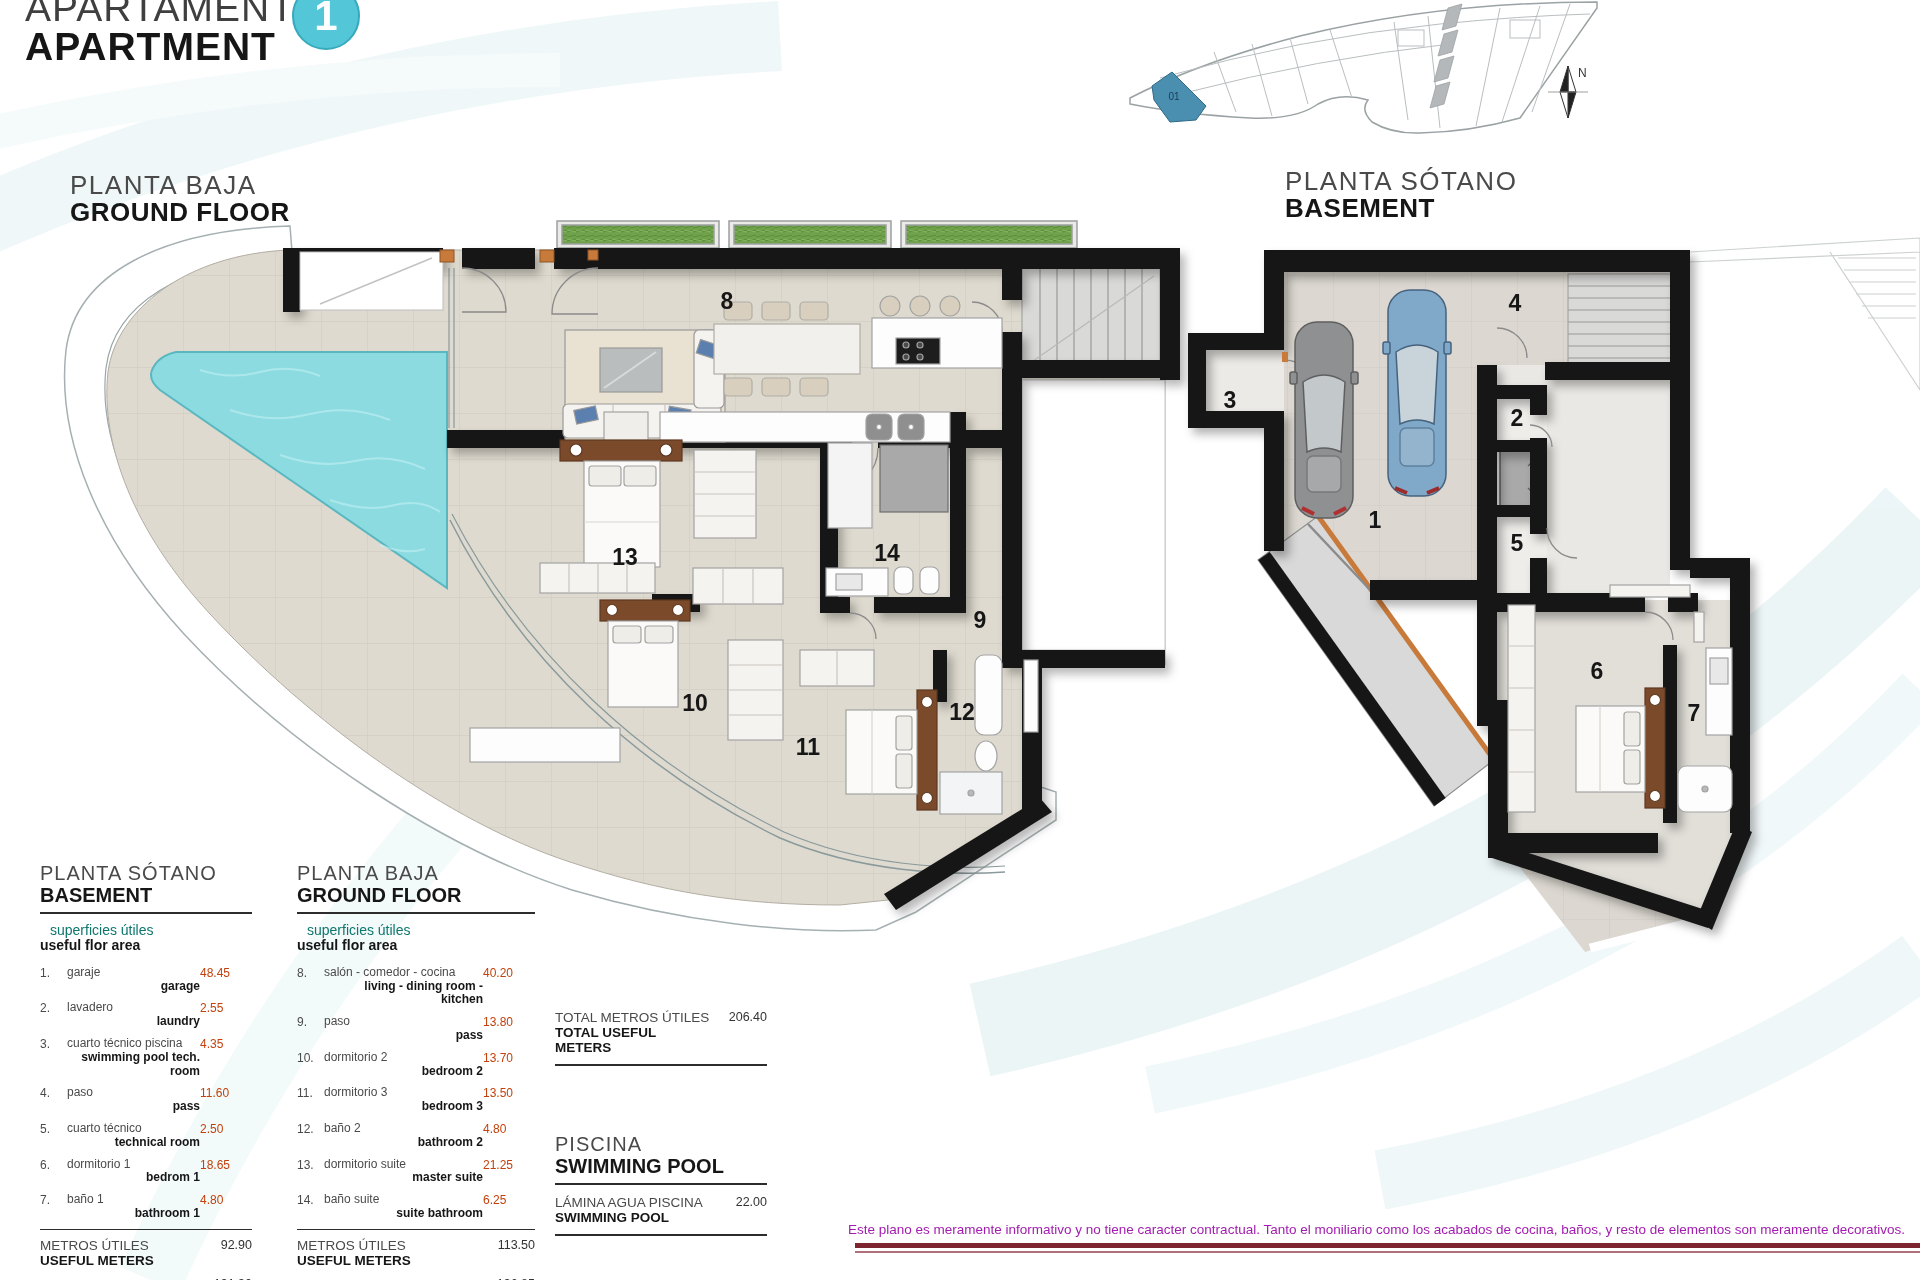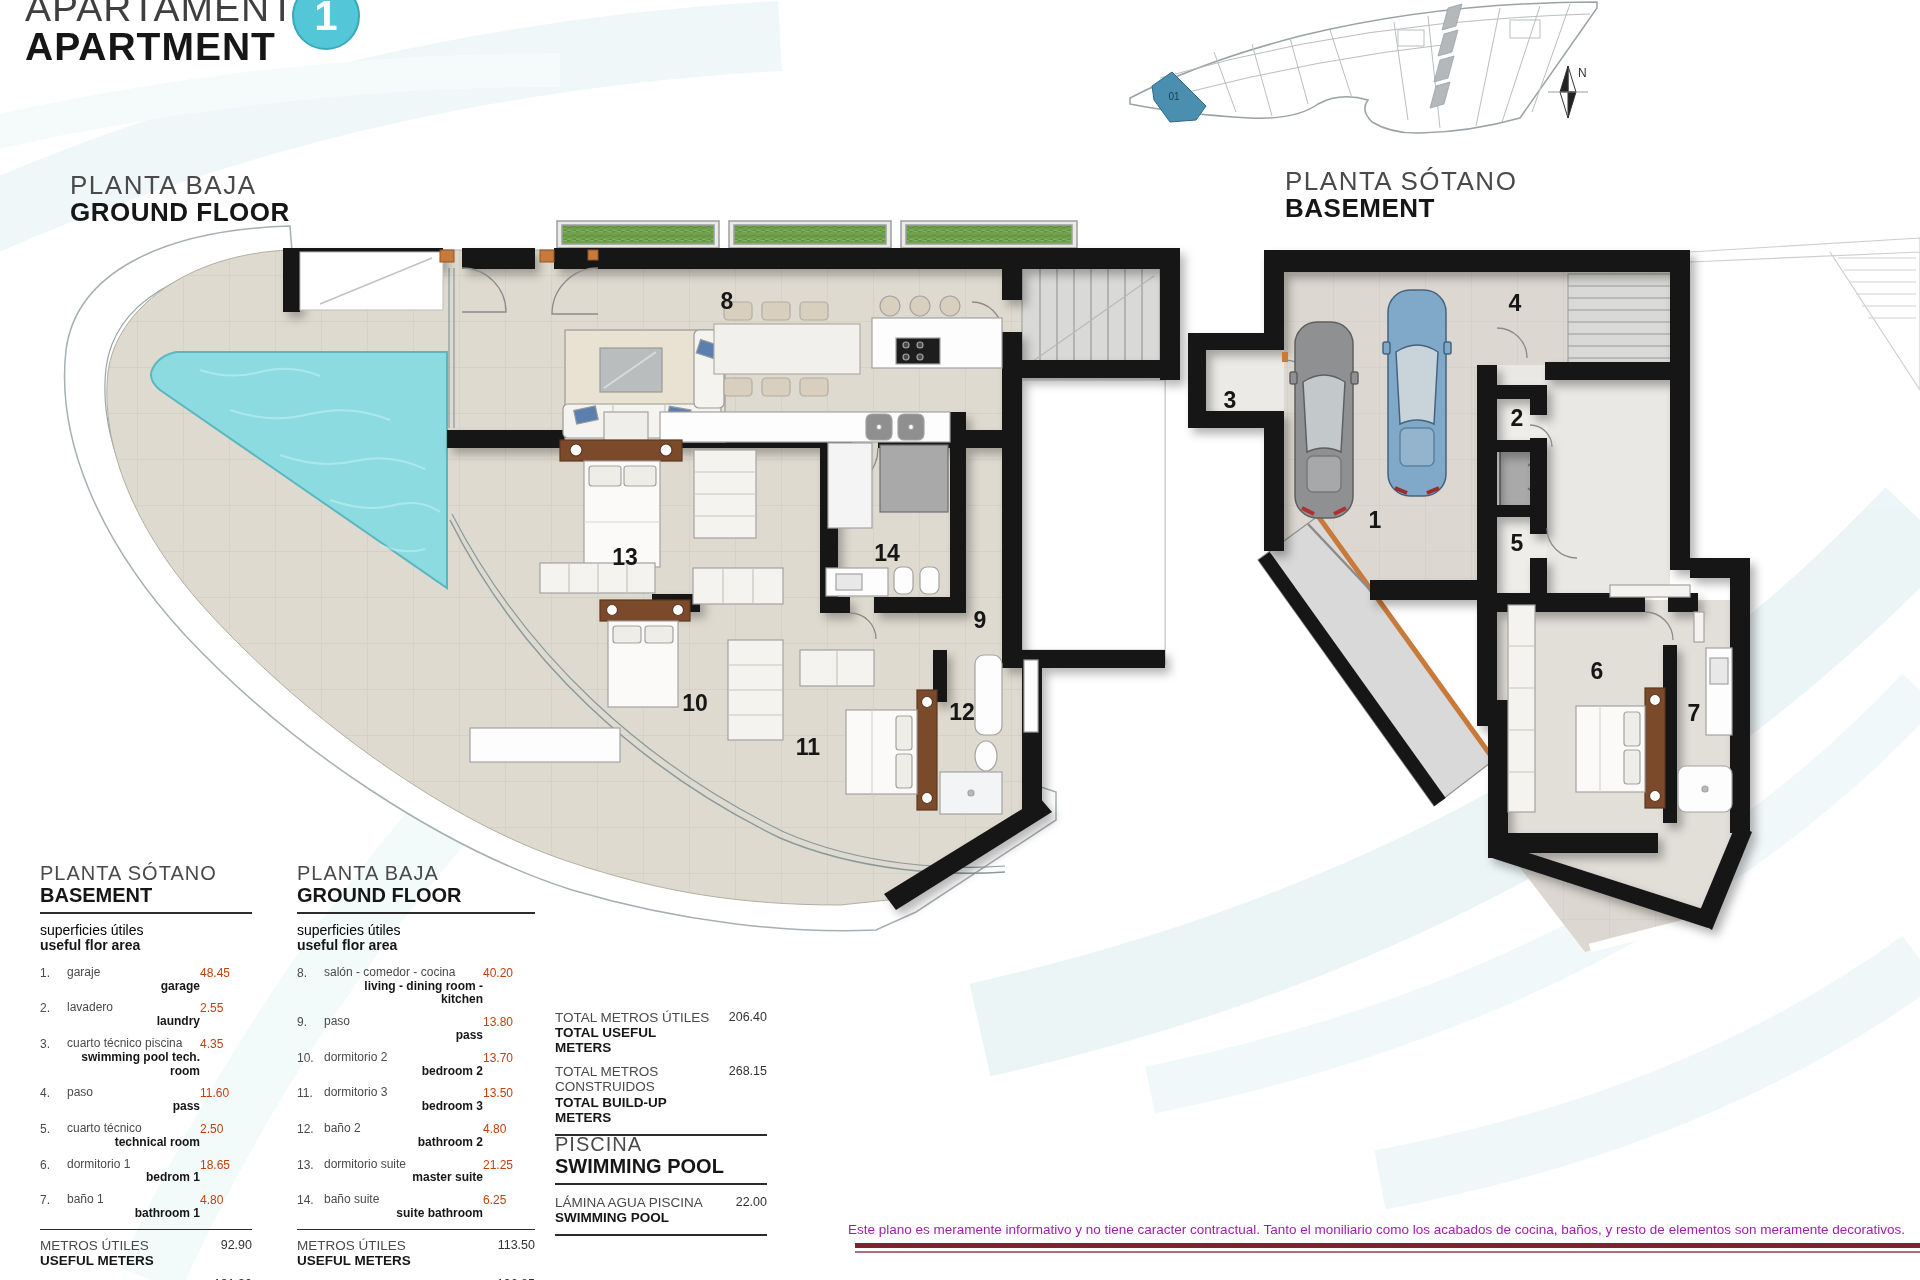--- a/index.html
+++ b/index.html
@@ -25,21 +25,21 @@
   .room-label{position:absolute;transform:translate(-50%,-50%);font-size:23px;font-weight:700;color:#161616;}
   .site-unit-label{position:absolute;transform:translate(-50%,-50%);font-size:10px;font-weight:400;color:#173a57;}
   .north-label{position:absolute;font-size:12px;font-weight:400;color:#333;}
 
   
   .legend{position:absolute;}
   .legend .lt-title{line-height:1.1;padding-bottom:6px;border-bottom:2px solid #2c2c2c;}
   .lt-title-es{font-size:20px;font-weight:400;color:#4a4a4a;letter-spacing:1px;}
   .lt-title-en{font-size:20px;font-weight:700;color:#161616;}
   .legend .lt-sub{margin-top:9px;line-height:1.1;margin-bottom:12px;}
-  .lt-sub-es{font-size:14px;color:#000000;}
+  .lt-sub-es{font-size:14px;color:#0f766e;margin-left:10px;}
   .lt-sub-en{font-size:14px;font-weight:700;color:#161616;}
   .lrow{display:flex;align-items:flex-start;margin-bottom:8px;}
   .lrow .num{width:27px;flex:0 0 27px;font-size:12px;color:#4a4a4a;}
   .lrow .names{flex:1 1 auto;line-height:1.15;}
   .lrow .es{font-size:12px;color:#4a4a4a;display:block;}
   .lrow .en{font-size:12px;font-weight:700;color:#161616;display:block;text-align:right;}
   .lrow .val{flex:0 0 52px;text-align:left;font-size:12px;color:#c2410c;}
   .totrow{display:flex;align-items:flex-start;margin-bottom:9px;}
   .totrow .names{flex:1 1 auto;line-height:1.12;}
   .totrow .es{font-size:13.5px;color:#4a4a4a;display:block;}
@@ -614,27 +614,20 @@
 
   <div class="legend" id="table-totals" style="left:555px;top:1000px;width:212px;">
     <div class="totals" style="margin-top:10px;">
         <div class="totrow">
           <span class="names">
             <span class="es">TOTAL METROS ÚTILES</span>
             <span class="en">TOTAL USEFUL METERS</span>
           </span>
           <span class="val">206.40</span>
         </div>
-        <div class="totrow">
-          <span class="names">
-            <span class="es">TOTAL METROS CONSTRUIDOS</span>
-            <span class="en">TOTAL BUILD-UP METERS</span>
-          </span>
-          <span class="val">268.15</span>
-        </div>
       </div>
     <div class="sep-bottom"></div>
   </div>
 
   <div class="legend" id="table-pool" style="left:555px;top:1133px;width:212px;">
     <div class="lt-title">
       <div class="lt-title-es">PISCINA</div>
       <div class="lt-title-en">SWIMMING POOL</div>
     </div>
     <div class="totals" style="margin-top:10px;">

